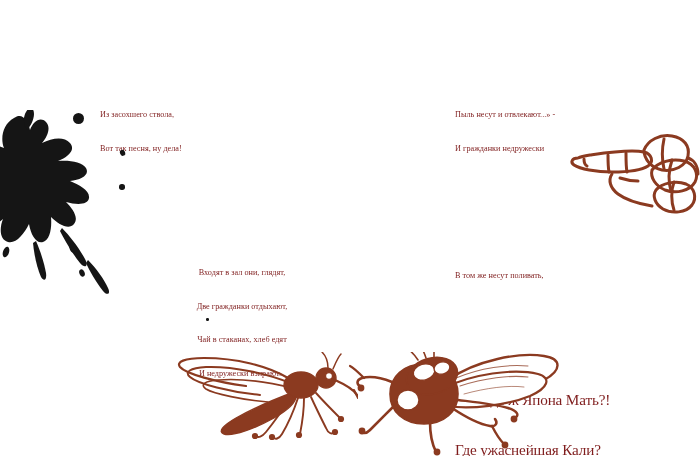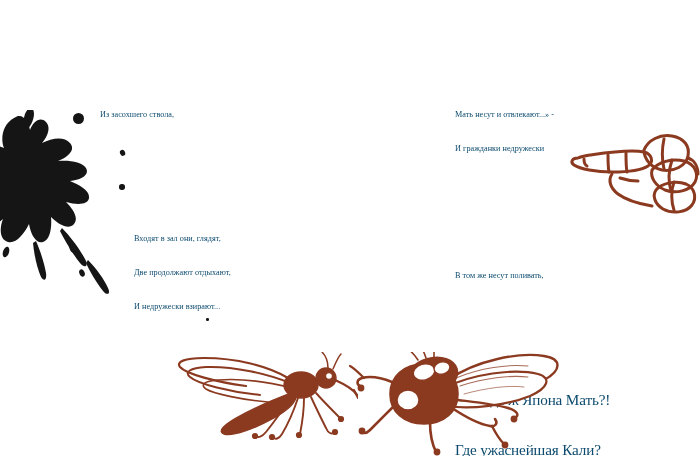--- a/index.html
+++ b/index.html
@@ -7,40 +7,40 @@
     padding: 0;
     background: #ffffff;
   }
   #page {
     position: relative;
     width: 700px;
     height: 456px;
     background: #ffffff;
     overflow: hidden;
     font-family: "Liberation Serif", "DejaVu Serif", serif;
-    color: #0c4a6e;
+    color: #7f1d1d;
   }
 
   
   .column {
     position: absolute;
     white-space: pre-wrap;
   }
   .col-left  { left: 100px; top: 33px;  width: 250px; }
   .col-right { left: 455px; top: 33px;  width: 245px; }
 
   .stanza {
     margin: 0 0 11px 0;
     font-size: 8.2px;
     line-height: 11.2px;
     letter-spacing: 0.02px;
   }
   .stanza .line { display: block; white-space: pre; }
 
-  .indent-1 { padding-left: 34px; }
+  .indent-1 { padding-left: 34px; text-align: center; }
   .gap-sm { margin-bottom: 14px; }
   .gap-md { margin-bottom: 17px; }
 
   
   .shout {
     margin: 0 0 12px 0;
     font-size: 15.2px;
     line-height: 16.4px;
     letter-spacing: -0.15px;
     white-space: pre;
@@ -70,43 +70,45 @@
 </style>
 </head>
 <body>
 
 <div id="page">
 
   <div class="column col-left">
 
     <p class="stanza gap-sm">
       <span class="line">Из засохшего ствола,</span>
+      <span class="line">Вот так песня, ну дела!</span>
     </p>
 
     <p class="stanza indent-1 gap-md">
       <span class="line">Входят в зал они, глядят,</span>
-      <span class="line">Две продолжают отдыхают,</span>
+      <span class="line">Две гражданки отдыхают,</span>
+      <span class="line">Чай в стаканах, хлеб едят</span>
       <span class="line">И недружески взирают...</span>
     </p>
 
     
 
     
 
     
 
     
 
     
   </div>
 
   <div class="column col-right">
 
     <p class="stanza gap-md">
-      <span class="line">Мать несут и отвлекают...» -</span>
+      <span class="line">Пыль несут и отвлекают...» -</span>
       <span class="line">И гражданки недружески</span>
     </p>
 
     <p class="stanza" style="margin-bottom:2px">
       <span class="line">В том же несут поливать,</span>
     </p>
 
     <div class="shout" style="margin-bottom:16px">
       <span class="line"><span class="speaker">Муха:</span><span>«Где ж Япона Мать?!</span></span>
       <span class="line">Где ужаснейшая Кали?</span>

